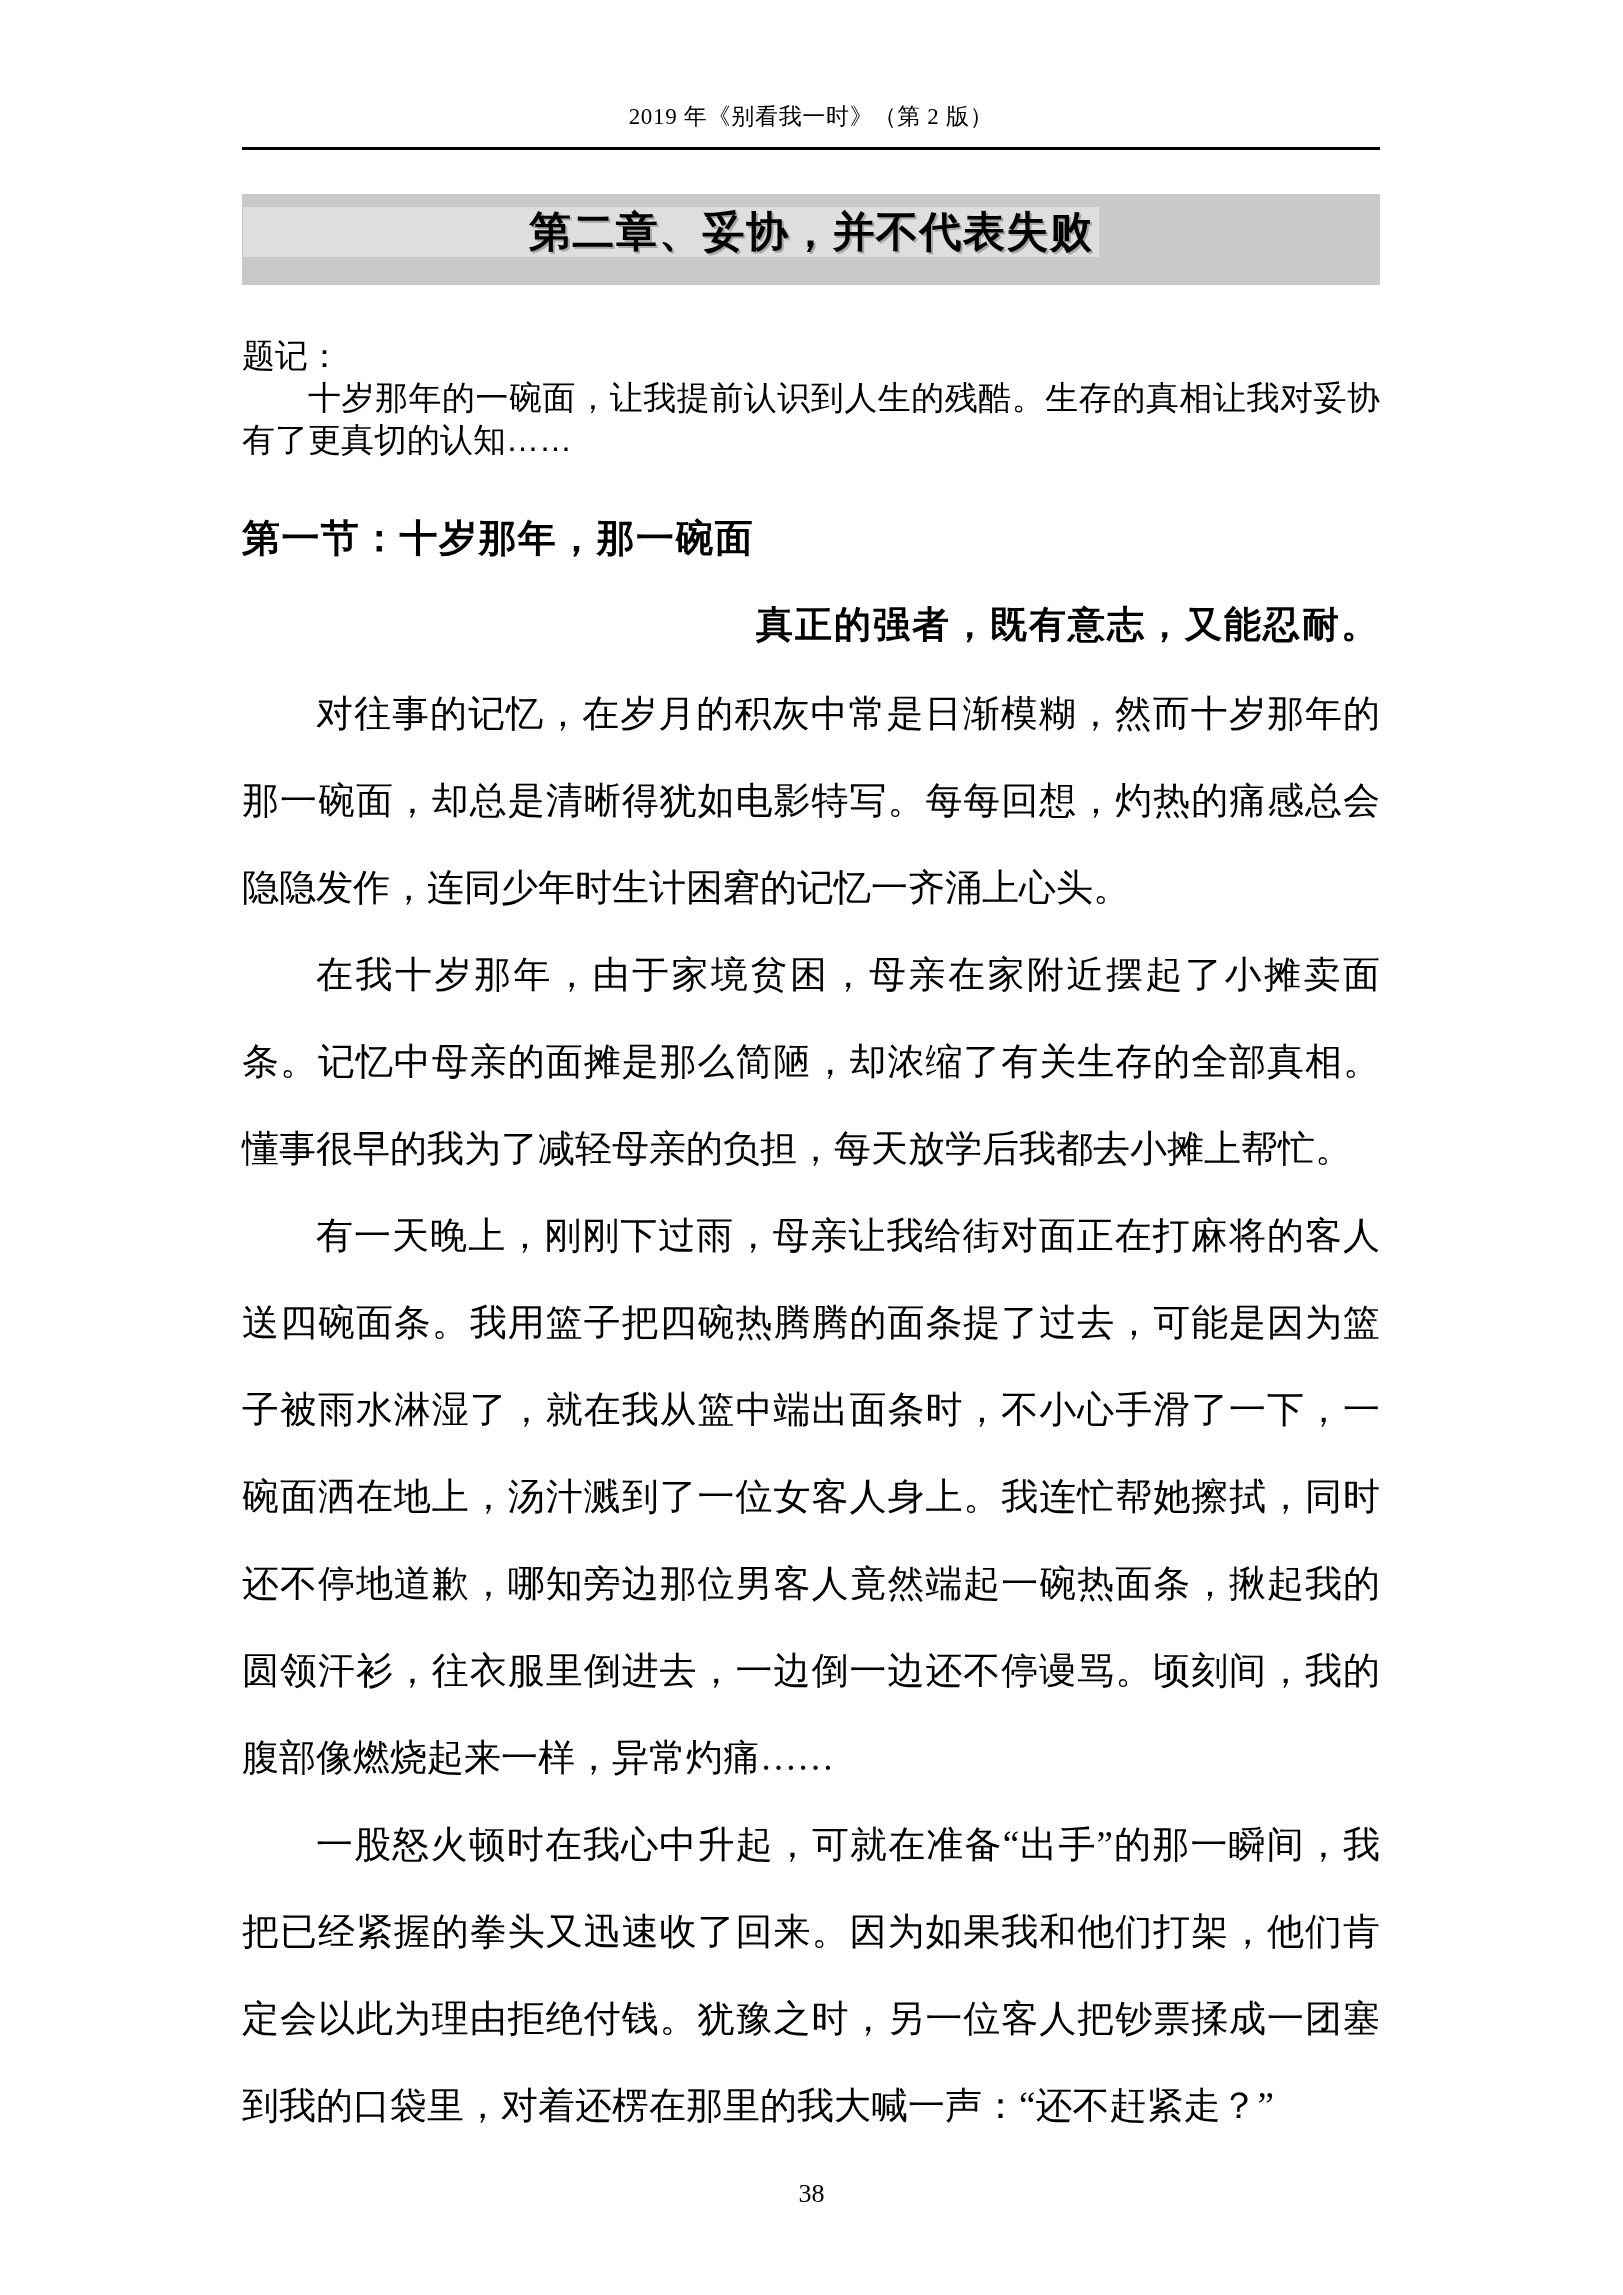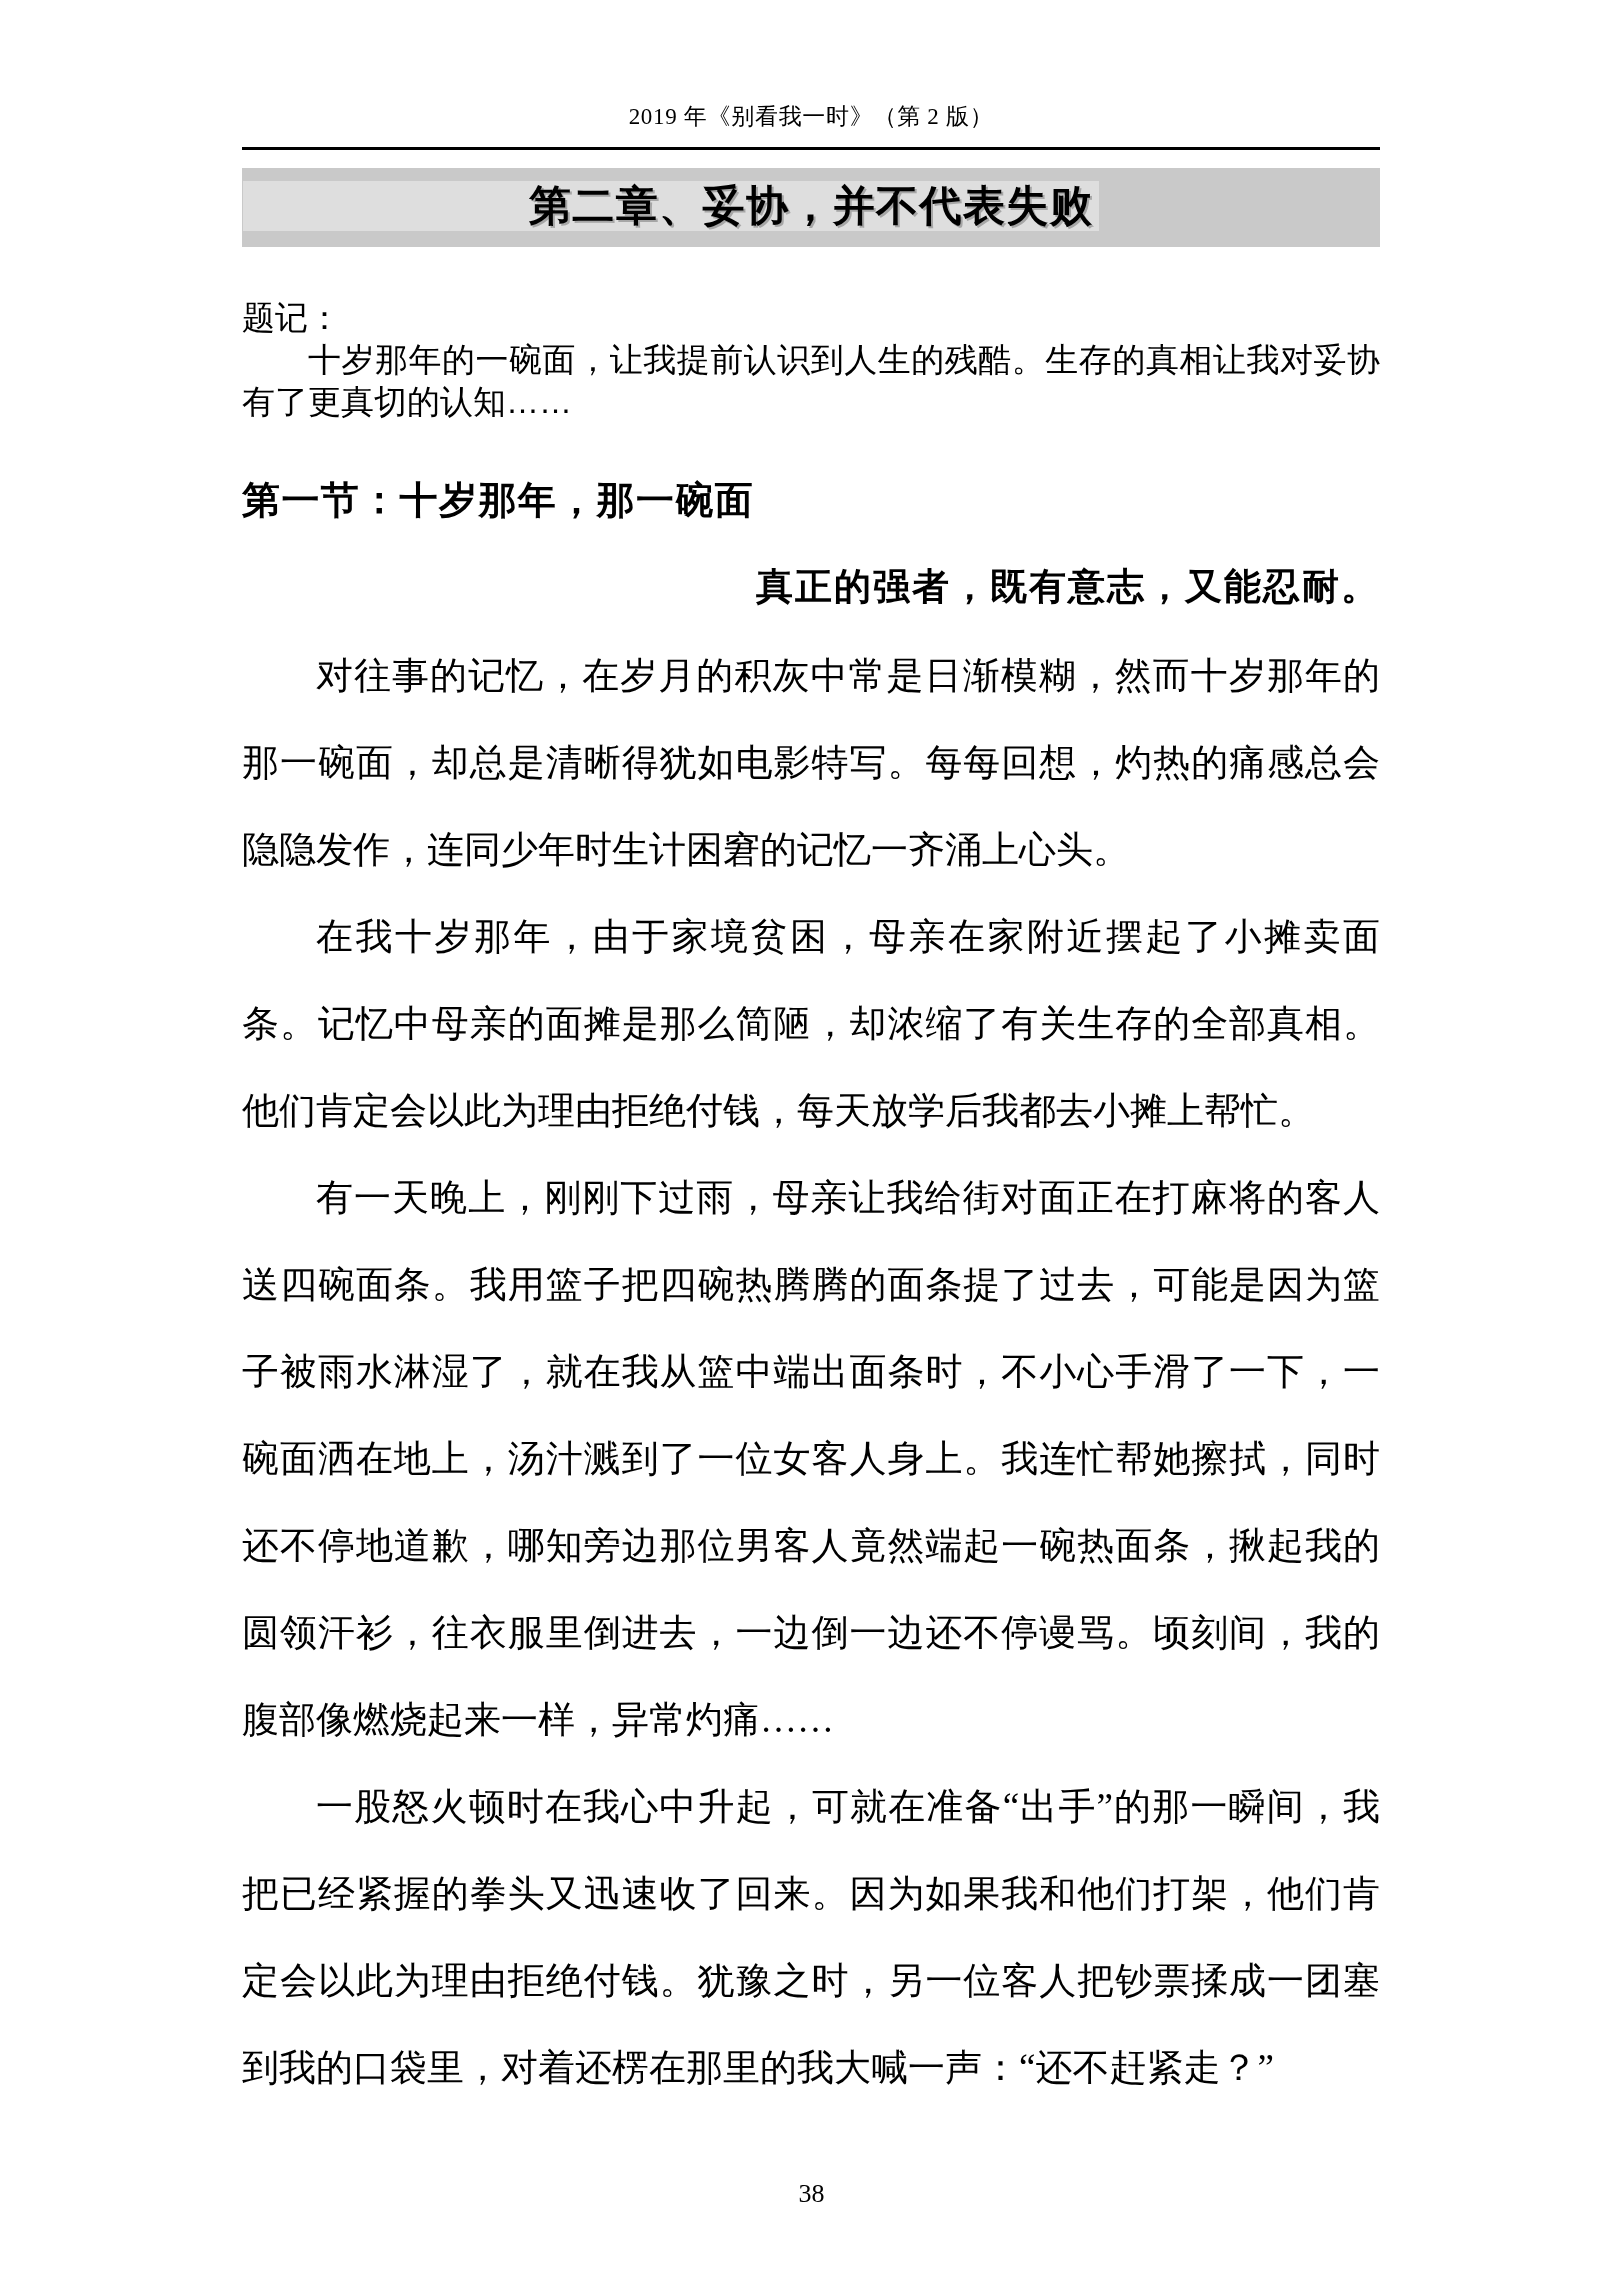--- a/index.html
+++ b/index.html
@@ -23,22 +23,22 @@
     letter-spacing: 0.7px;
   }
   .header-rule {
     margin-top: 16.4px;
     border-top: 3.4px solid #000000;
     height: 0;
   }
   
   .chapter-banner {
     position: relative;
-    margin-top: 18px;
-    height: 79px;
+    margin-top: 44px;
+    height: 91px;
     background: #c9c9c9;
   }
   .chapter-highlight {
     position: absolute;
     left: 1.4px;
     top: 12.3px;
     width: 856px;
     height: 50px;
     background: #dedede;
   }
@@ -118,21 +118,21 @@
     <div class="preface-label">题记：</div>
     <p class="preface-text">十岁那年的一碗面，让我提前认识到人生的残酷。生存的真相让我对妥协有了更真切的认知……</p>
   </div>
 
   <div class="section-title">第一节：十岁那年，那一碗面</div>
 
   <div class="section-motto">真正的强者，既有意志，又能忍耐。</div>
 
   <div class="body-text">
     <p>对往事的记忆，在岁月的积灰中常是日渐模糊，然而十岁那年的那一碗面，却总是清晰得犹如电影特写。每每回想，灼热的痛感总会隐隐发作，连同少年时生计困窘的记忆一齐涌上心头。</p>
-    <p>在我十岁那年，由于家境贫困，母亲在家附近摆起了小摊卖面条。记忆中母亲的面摊是那么简陋，却浓缩了有关生存的全部真相。他们肯定会以此为理由拒绝付钱，每天放学后我都去小摊上帮忙。</p>
+    <p>在我十岁那年，由于家境贫困，母亲在家附近摆起了小摊卖面条。记忆中母亲的面摊是那么简陋，却浓缩了有关生存的全部真相。懂事很早的我为了减轻母亲的负担，每天放学后我都去小摊上帮忙。</p>
     <p>有一天晚上，刚刚下过雨，母亲让我给街对面正在打麻将的客人送四碗面条。我用篮子把四碗热腾腾的面条提了过去，可能是因为篮子被雨水淋湿了，就在我从篮中端出面条时，不小心手滑了一下，一碗面洒在地上，汤汁溅到了一位女客人身上。我连忙帮她擦拭，同时还不停地道歉，哪知旁边那位男客人竟然端起一碗热面条，揪起我的圆领汗衫，往衣服里倒进去，一边倒一边还不停谩骂。顷刻间，我的腹部像燃烧起来一样，异常灼痛……</p>
     <p>一股怒火顿时在我心中升起，可就在准备“出手”的那一瞬间，我把已经紧握的拳头又迅速收了回来。因为如果我和他们打架，他们肯定会以此为理由拒绝付钱。犹豫之时，另一位客人把钞票揉成一团塞到我的口袋里，对着还楞在那里的我大喊一声：“还不赶紧走？”</p>
   </div>
 
   <div class="page-number">38</div>
 
 </div>
 
 
 </body></html>

